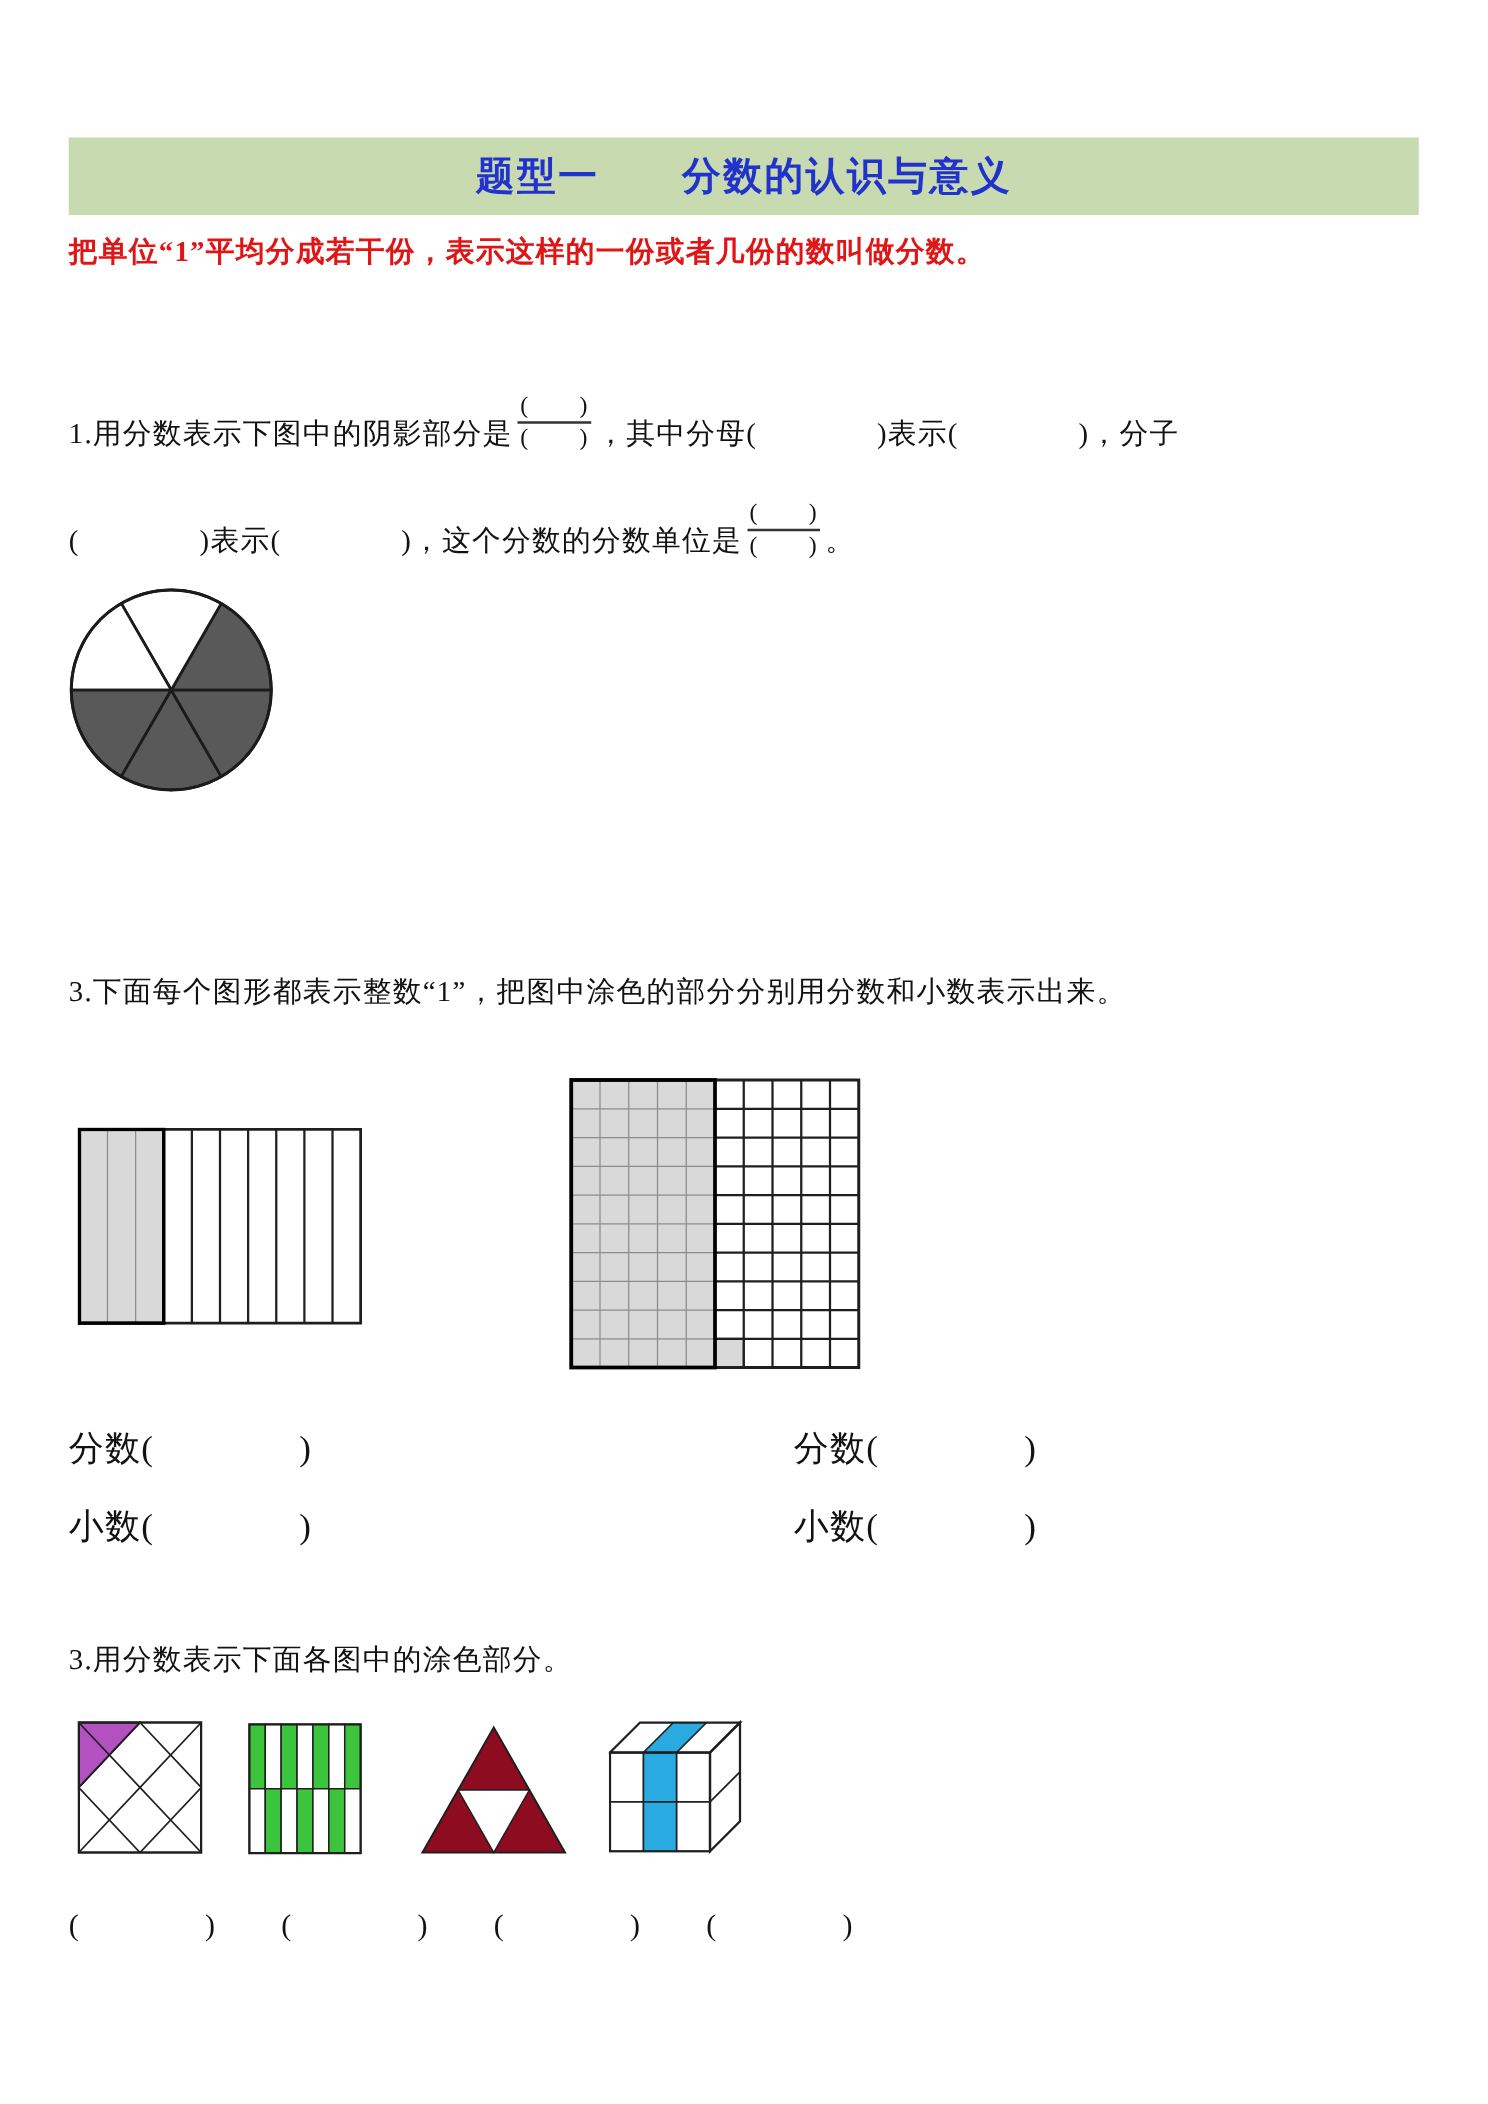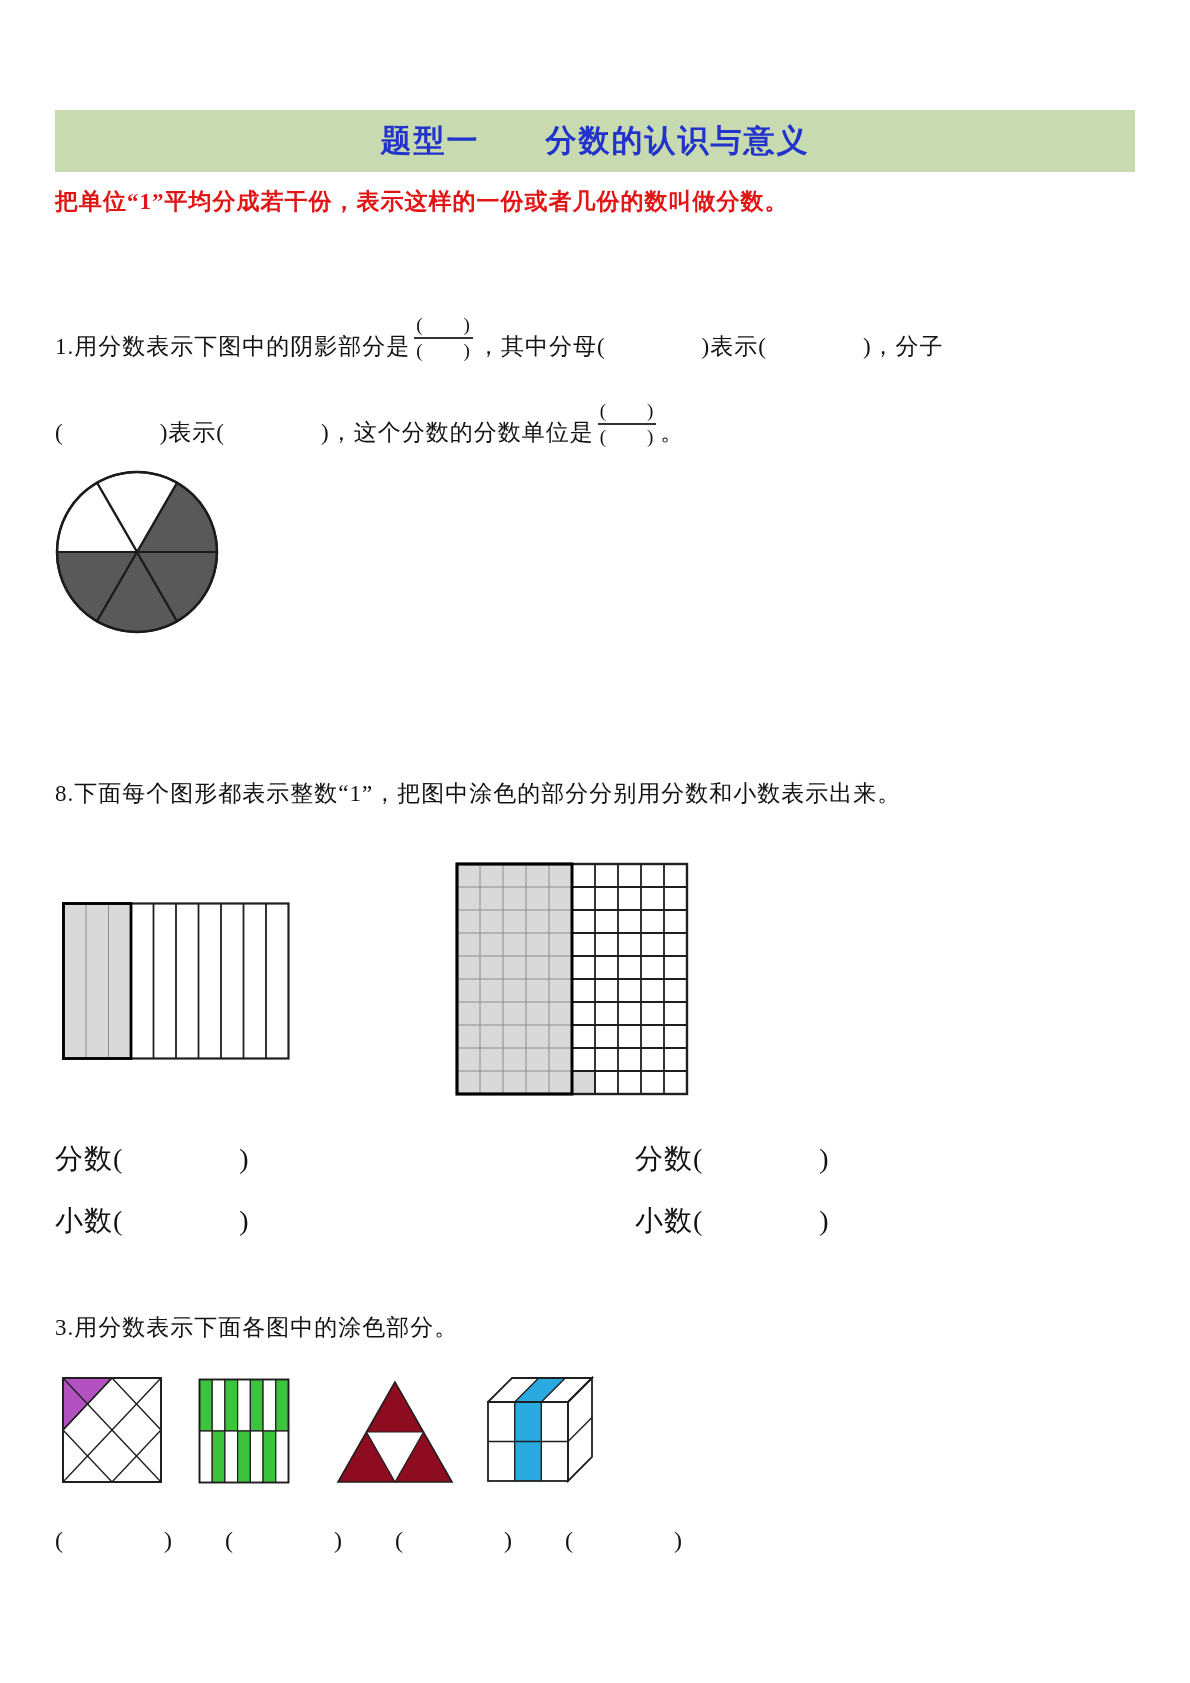--- a/index.html
+++ b/index.html
@@ -59,21 +59,21 @@
   <svg class="abs" style="left:53px;top:468px;" width="168" height="168" viewBox="0 0 168 168" id="pieSvg">
       <path d="M 84,84 L 164,84 A 80,80 0 0 0 124,14.717967697244916 Z" fill="#595959" stroke="#1b1b1b" stroke-width="2.2" stroke-linejoin="round"></path>
       <path d="M 84,84 L 124,14.717967697244916 A 80,80 0 0 0 44.000000000000014,14.717967697244902 Z" fill="#ffffff" stroke="#1b1b1b" stroke-width="2.2" stroke-linejoin="round"></path>
       <path d="M 84,84 L 44.000000000000014,14.717967697244902 A 80,80 0 0 0 4,83.99999999999999 Z" fill="#ffffff" stroke="#1b1b1b" stroke-width="2.2" stroke-linejoin="round"></path>
       <path d="M 84,84 L 4,83.99999999999999 A 80,80 0 0 0 43.999999999999964,153.28203230275506 Z" fill="#595959" stroke="#1b1b1b" stroke-width="2.2" stroke-linejoin="round"></path>
       <path d="M 84,84 L 43.999999999999964,153.28203230275506 A 80,80 0 0 0 124,153.28203230275508 Z" fill="#595959" stroke="#1b1b1b" stroke-width="2.2" stroke-linejoin="round"></path>
       <path d="M 84,84 L 124,153.28203230275508 A 80,80 0 0 0 164,84.00000000000001 Z" fill="#595959" stroke="#1b1b1b" stroke-width="2.2" stroke-linejoin="round"></path>
       <circle cx="84" cy="84" r="80" fill="none" stroke="#1b1b1b" stroke-width="2.4"></circle>
     </svg>
 
-  <div class="abs q2text">8.下面每个图形都表示整数“1”，把图中涂色的部分分别用分数和小数表示出来。</div>
+  <div class="abs q2text">3.下面每个图形都表示整数“1”，把图中涂色的部分分别用分数和小数表示出来。</div>
 
   <svg class="abs" style="left:62px;top:902px;" width="228" height="158" viewBox="0 0 228 158" id="stripsSvg">
       <rect x="1.5" y="1.5" width="225" height="155" fill="#ffffff"></rect>
       <rect x="1.5" y="1.5" width="67.5" height="155" fill="#d9d9d9"></rect>
       <line x1="24" y1="1.5" x2="24" y2="156.5" stroke="#8c8c8c" stroke-width="1"></line>
       <line x1="46.5" y1="1.5" x2="46.5" y2="156.5" stroke="#8c8c8c" stroke-width="1"></line>
       <line x1="91.5" y1="1.5" x2="91.5" y2="156.5" stroke="#1f1f1f" stroke-width="1.8"></line>
       <line x1="114" y1="1.5" x2="114" y2="156.5" stroke="#1f1f1f" stroke-width="1.8"></line>
       <line x1="136.5" y1="1.5" x2="136.5" y2="156.5" stroke="#1f1f1f" stroke-width="1.8"></line>
       <line x1="159" y1="1.5" x2="159" y2="156.5" stroke="#1f1f1f" stroke-width="1.8"></line>

